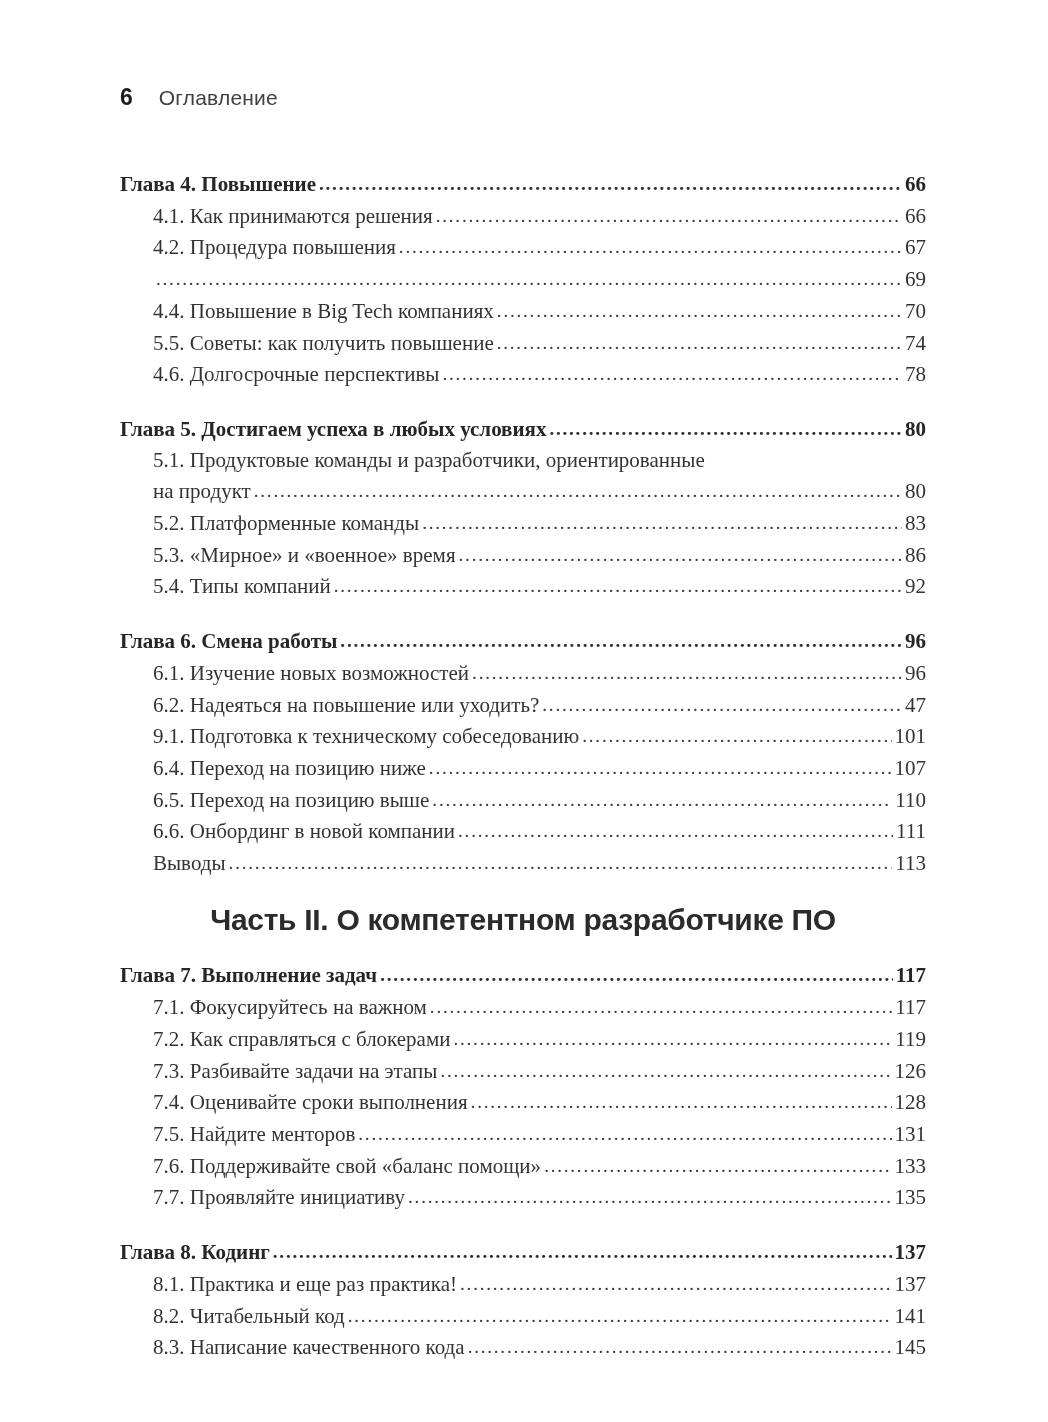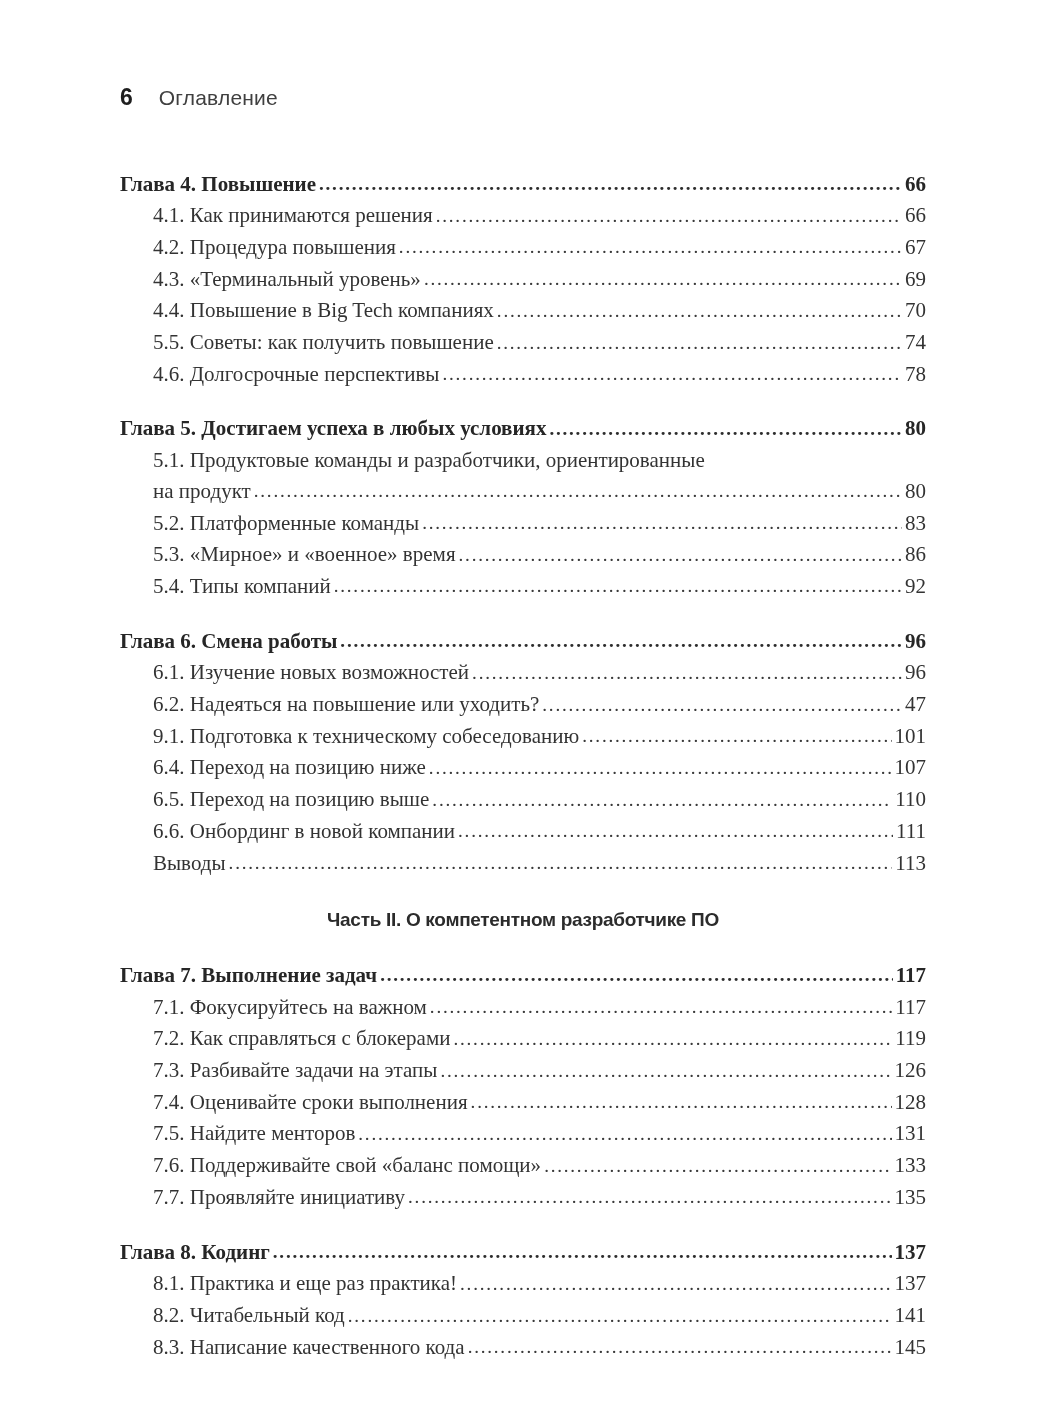--- a/index.html
+++ b/index.html
@@ -24,21 +24,21 @@
   .pagehead .htitle { font-size: 21px; color: #404040; letter-spacing: 0.2px; }
 
   .toc {
     margin-top: 57px;
     font-size: 21px;
     line-height: 30.7px;
   }
   .group { margin-top: 23px; }
   .group:first-child { margin-top: 0; }
 
-  .row { display: flex; align-items: center; }
+  .row { display: flex; align-items: flex-end; }
   .row .t { white-space: nowrap; }
   .chapter { font-weight: bold; color: #262626; }
   .entry { padding-left: 33px; }
   .dots {
     flex: 1 1 auto;
     overflow: hidden;
     white-space: nowrap;
     margin-left: 3px;
     min-width: 10px;
   }
@@ -48,21 +48,21 @@
     font-size: 19px;
     color: #3a3a3a;
   }
   .chapter .dots::after { color: #2c2c2c; }
   .pg { margin-left: 3px; }
 
   .part-heading {
     text-align: center;
     font-family: "Liberation Sans", sans-serif;
     font-weight: bold;
-    font-size: 19px;
+    font-size: 30px;
     letter-spacing: -0.3px;
     color: #2b2b2b;
     margin: 26px 0 24px 0;
   }
 </style>
 </head>
 <body>
 
 <div class="page">
 
@@ -83,21 +83,20 @@
         <span class="t">4.1. Как принимаются решения</span>
         <span class="dots"></span>
         <span class="pg">66</span>
       </div>
       <div class="row entry">
         <span class="t">4.2. Процедура повышения</span>
         <span class="dots"></span>
         <span class="pg">67</span>
       </div>
       <div class="row entry">
-        <span class="t">4.3. «Терминальный уровень»</span>
         <span class="dots"></span>
         <span class="pg">69</span>
       </div>
       <div class="row entry">
         <span class="t">4.4. Повышение в Big Tech компаниях</span>
         <span class="dots"></span>
         <span class="pg">70</span>
       </div>
       <div class="row entry">
         <span class="t">5.5. Советы: как получить повышение</span>

